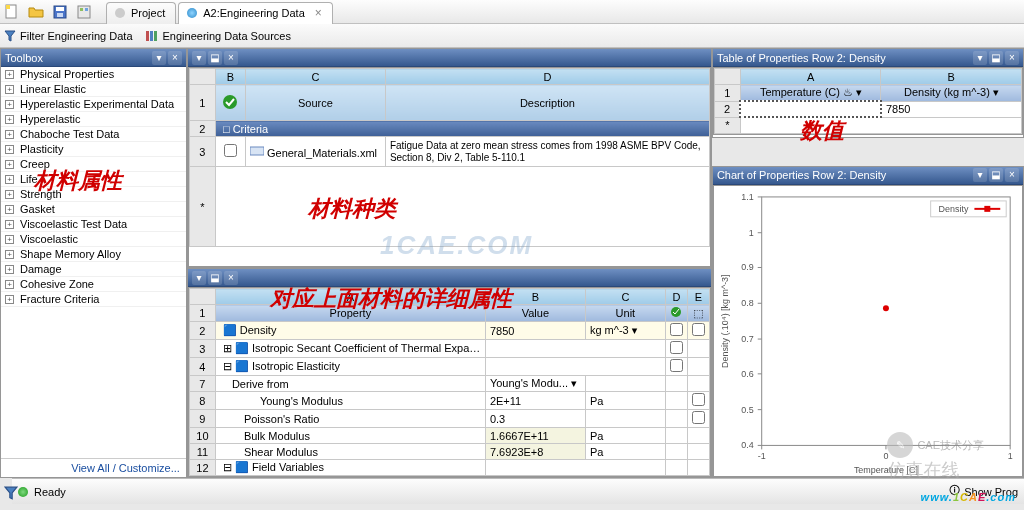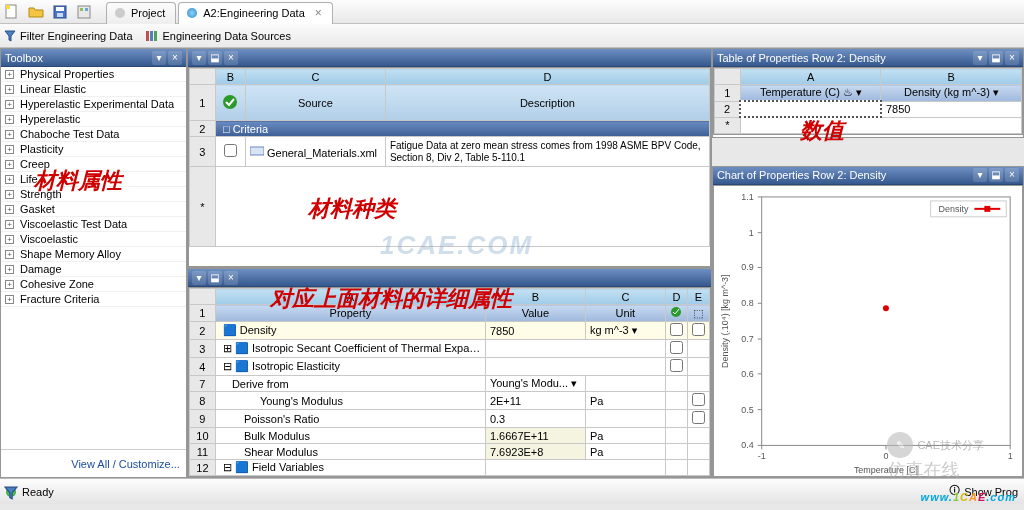--- a/index.html
+++ b/index.html
@@ -16,33 +16,33 @@
 .filterbar .fitem { display:flex; align-items:center; gap:4px; cursor:pointer; }
 .layout { display:flex; height:430px; }
 .panel { background:#fff; border:1px solid #969696; display:flex; flex-direction:column; }
 .panel-title { height:18px; background:linear-gradient(#6e8fc2,#35588e); color:#fff; padding:0 4px; display:flex; align-items:center; justify-content:space-between; font-size:11px; border-bottom:1px solid #2a4878; }
 .panel-title .pticons { display:flex; gap:2px; }
 .panel-title .pticons span { width:14px; height:14px; background:rgba(255,255,255,0.15); border-radius:2px; display:flex; align-items:center; justify-content:center; cursor:pointer; font-size:10px; line-height:1; }
 .toolbox { width:188px; height:100%; }
 .tree { flex:1; background:#fff; overflow-y:auto; }
 .tree-item { display:flex; align-items:center; height:15px; padding-left:4px; border-bottom:1px solid #f0f0f0; cursor:pointer; }
 .tree-item .sq { width:9px; height:9px; border:1px solid #888; margin-right:6px; font-size:8px; line-height:7px; text-align:center; color:#555; background:#fff; }
-.toolbox-footer { height:28px; display:flex; align-items:center; justify-content:flex-end; padding:0 6px; color:#1a4ea0; border-top:1px solid #ccc; cursor:pointer; }
+.toolbox-footer { height:19px; display:flex; align-items:center; justify-content:flex-end; padding:0 6px; color:#1a4ea0; border-top:1px solid #ccc; cursor:pointer; }
 .mid { flex:1; display:flex; flex-direction:column; gap:0; }
 .right { width:314px; display:flex; flex-direction:column; }
 .grid { border:1px solid #969696; background:#fff; }
 .grid table { border-collapse:collapse; width:100%; table-layout:fixed; }
 .grid th,.grid td { border:1px solid #c8c8c8; height:16px; padding:1px 4px; overflow:hidden; white-space:nowrap; text-overflow:ellipsis; }
 .rh { background:#e8e8e8; text-align:center; width:26px; font-weight:normal; }
 .ch { background:linear-gradient(#c3e0f2,#9fcbe8); text-align:center; font-weight:normal; }
 .ch.vc { background:linear-gradient(#c6d9ef,#9fb9de); }
 .cell-hdr { background:linear-gradient(#cfe4f5,#b1cfe8); }
 .material-hdr { background:linear-gradient(#6a8bc0,#3e5f96); color:#fff; height:16px; }
 .chart { flex:1; background:#fff; border:1px solid #969696; position:relative; }
-.statusbar { position:absolute; bottom:6px; left:0; right:0; height:26px; background:linear-gradient(#fdfdfd,#e4e4e4); border-top:1px solid #bbb; display:flex; align-items:center; padding:0 6px; }
+.statusbar { position:absolute; bottom:6px; left:12px; right:0; height:26px; background:linear-gradient(#fdfdfd,#e4e4e4); border-top:1px solid #bbb; display:flex; align-items:center; padding:0 6px; }
 .statusbar .dot2 { width:10px; height:10px; border-radius:50%; background:radial-gradient(#7fd87f,#1a9a1a); margin-right:6px; }
 .anno { position:absolute; font-family:"KaiTi","STKaiti",serif; font-style:italic; color:#d00000; font-size:22px; font-weight:600; pointer-events:none; }
 .watermark { position:absolute; font-style:italic; color:rgba(120,160,200,0.35); font-size:26px; font-weight:bold; pointer-events:none; letter-spacing:2px; }
 svg.axis text { font-size:9px; fill:#555; }
 .chk { width:13px; height:13px; margin:auto; }
 .icon16 { width:14px; height:14px; }
 .small-funnel { width:12px; height:12px; }
 .url { position:absolute; right:8px; top:487px; font-family:Arial; font-size:16px; font-weight:bold; font-style:italic; letter-spacing:1px; }
 .url .w1{color:#00a7e1}.url .w2{color:#8cc63f}.url .w3{color:#d7b800}.url .w4{color:#f7931e}.url .w5{color:#d4145a}
 .wm2 { position:absolute; right:40px; bottom:28px; opacity:.6; color:#888; font-size:14px; pointer-events:none; }

